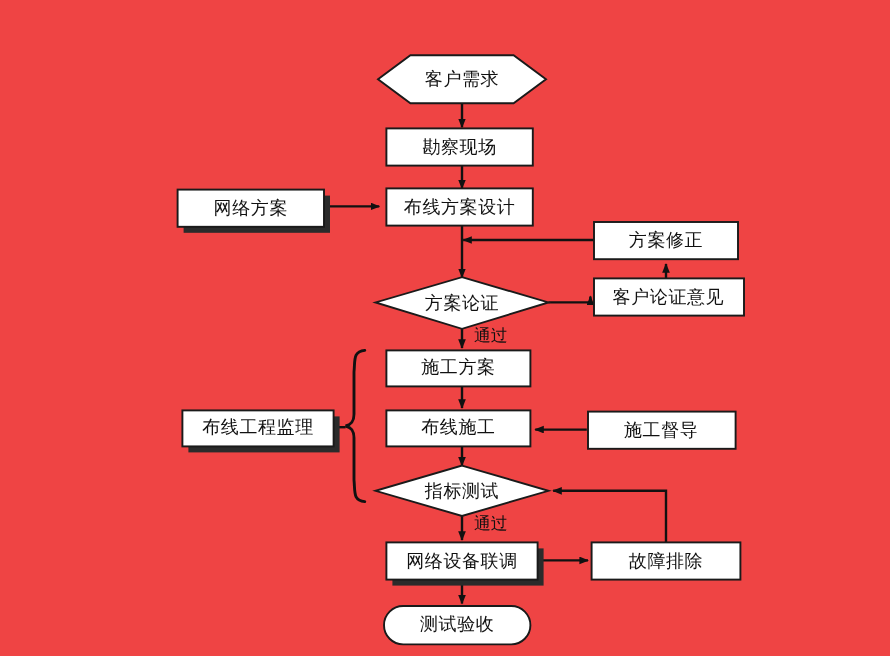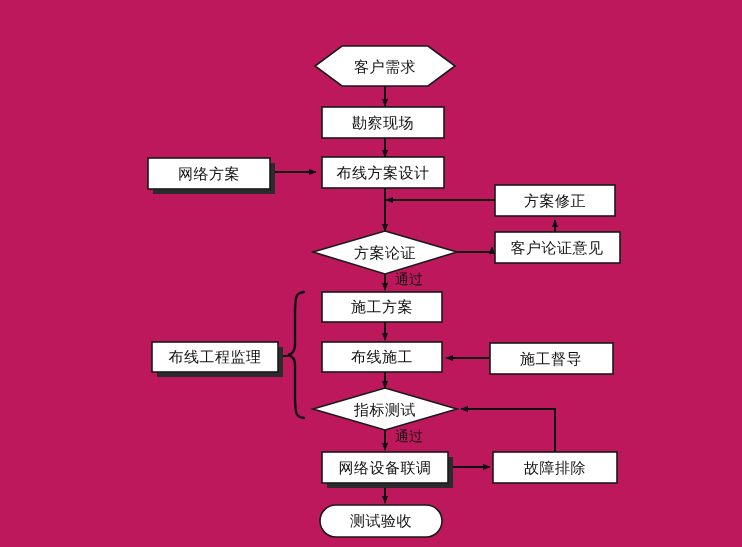--- a/index.html
+++ b/index.html
@@ -10,21 +10,21 @@
   body {
     width: 742px;
     height: 547px;
     font-family: "Liberation Sans", sans-serif;
     overflow: hidden;
   }
   #flowchart-root {
     position: relative;
     width: 742px;
     height: 547px;
-    background: #be185d;
+    background: #ef4444;
   }
   svg#flow-svg {
     display: block;
     width: 742px;
     height: 547px;
   }
   .node-shape {
     fill: #ffffff;
     stroke: #1a1a1a;
     stroke-width: 1.6;

